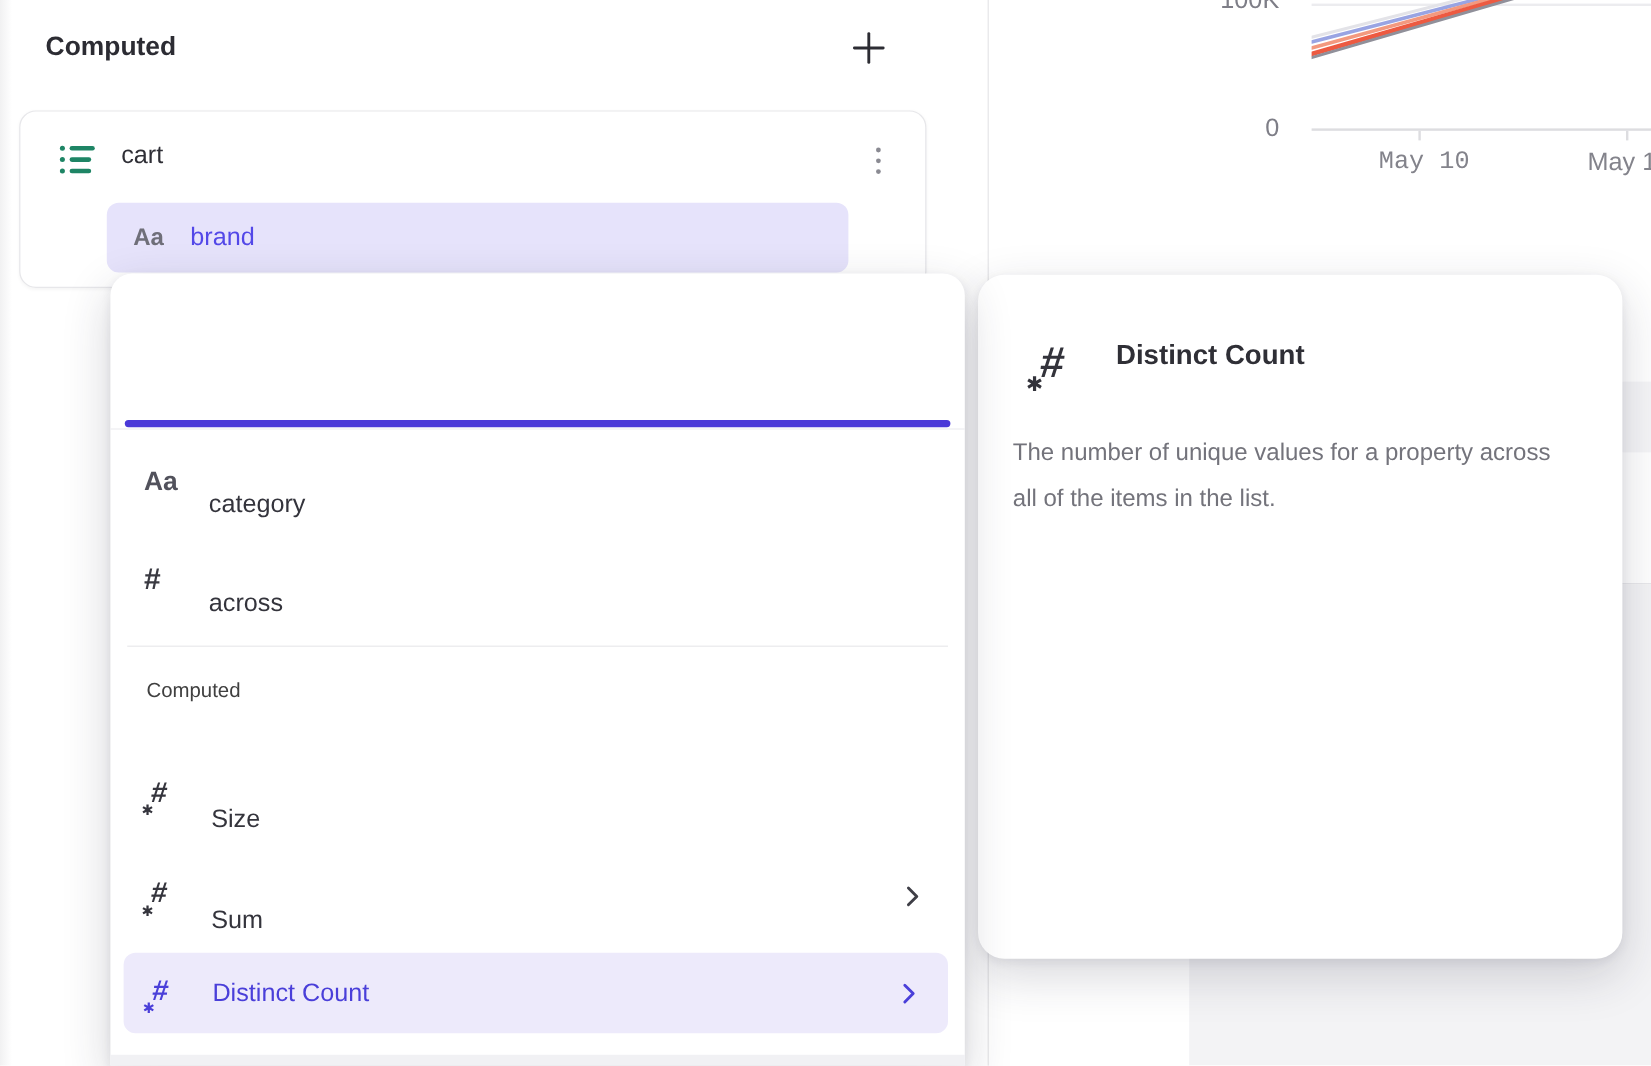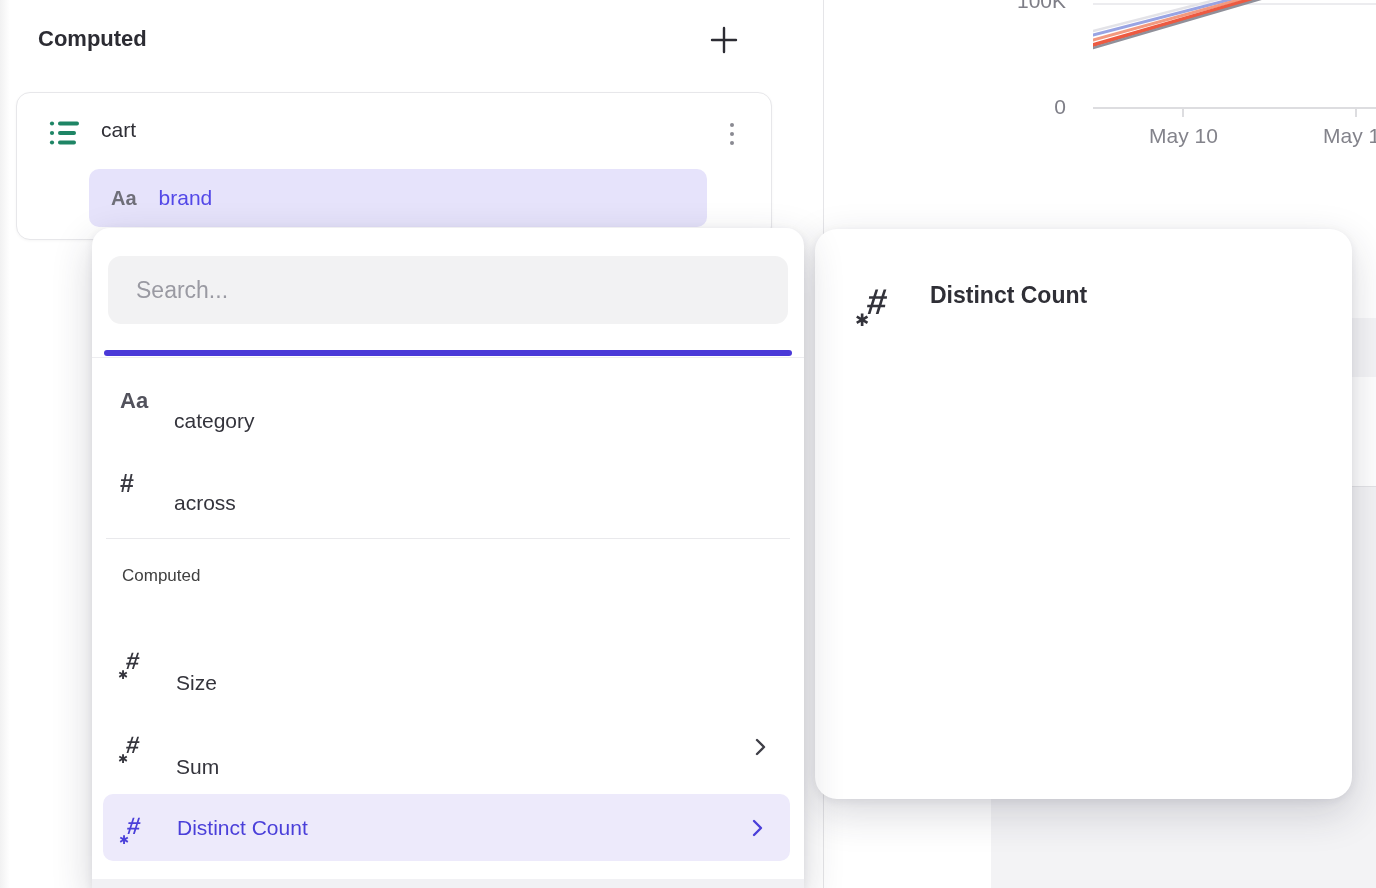--- a/index.html
+++ b/index.html
@@ -18,21 +18,21 @@
   .gray-column { position:absolute; left:167px; right:0; top:487px; bottom:0; background:#f3f3f5; }
 
   .gridline-100k { position:absolute; left:269px; right:0; top:3px; height:2px; background:#ececef; }
   .axis-line { position:absolute; left:269px; right:0; top:107px; height:2px; background:#dddde0; }
   .tick { position:absolute; top:109px; width:2px; height:8px; background:#dddde0; }
   .tick.t1 { left:358px; } .tick.t2 { left:531px; }
   .y-label { position:absolute; width:80px; text-align:right; font-size:21px; color:#7e7e87; }
   .y-100k { left:162px; top:-11px; }
   .y-0 { left:162px; top:95px; }
   .x-label { position:absolute; top:124px; font-size:21px; color:#83838b; white-space:nowrap; }
-  .x-may10 { left:325px; }
+  .x-may10 { left:325px;font-family:Liberation Mono, monospace; }
   .x-may11 { left:499px; }
   .chart-lines { position:absolute; left:269px; top:0; }
 
   
   .bd-title { position:absolute; left:38px; top:26px; font-size:22px; font-weight:700; color:#2c2c33; z-index:2; }
   .add-btn { position:absolute; left:706px; top:22px; width:36px; height:36px; z-index:2;
     display:flex; align-items:center; justify-content:center; cursor:pointer; background:none; border:none; }
 
   .group-card { position:absolute; left:16px; top:92px; width:756px; height:148px; z-index:2;
     background:#fff; border:1px solid #e7e7ea; border-radius:14px;
@@ -153,23 +153,20 @@
       <i></i>
     </div>
 
   <div class="prop-pill">
     <span class="pill-aa">Aa</span>
     <span class="pill-name">brand</span>
   </div>
 </div>
 
 <div class="dropdown">
-  <div class="search-box">
-    <input type="text" placeholder="Search..." style="">
-  </div>
   <div class="tab-border"></div>
   <div class="tab-indicator"></div>
 
   <div class="dd-row row-category">
     <span class="type-icon">Aa</span>
     <span class="label">category</span>
   </div>
 
   <div class="dd-row row-price">
     <span class="type-icon hash">#</span>
@@ -217,13 +214,14 @@
 
   <div class="dd-bottom-strip"></div>
 </div>
 
 <div class="tooltip-card">
   <span class="tt-icon">
     <span class="h">#</span>
     <span class="s">✱</span>
   </span>
   <div class="tt-title">Distinct Count</div>
+  <div class="tt-desc">The number of unique values for a property across all of the items in the list.</div>
 </div>
 
 </body></html>

